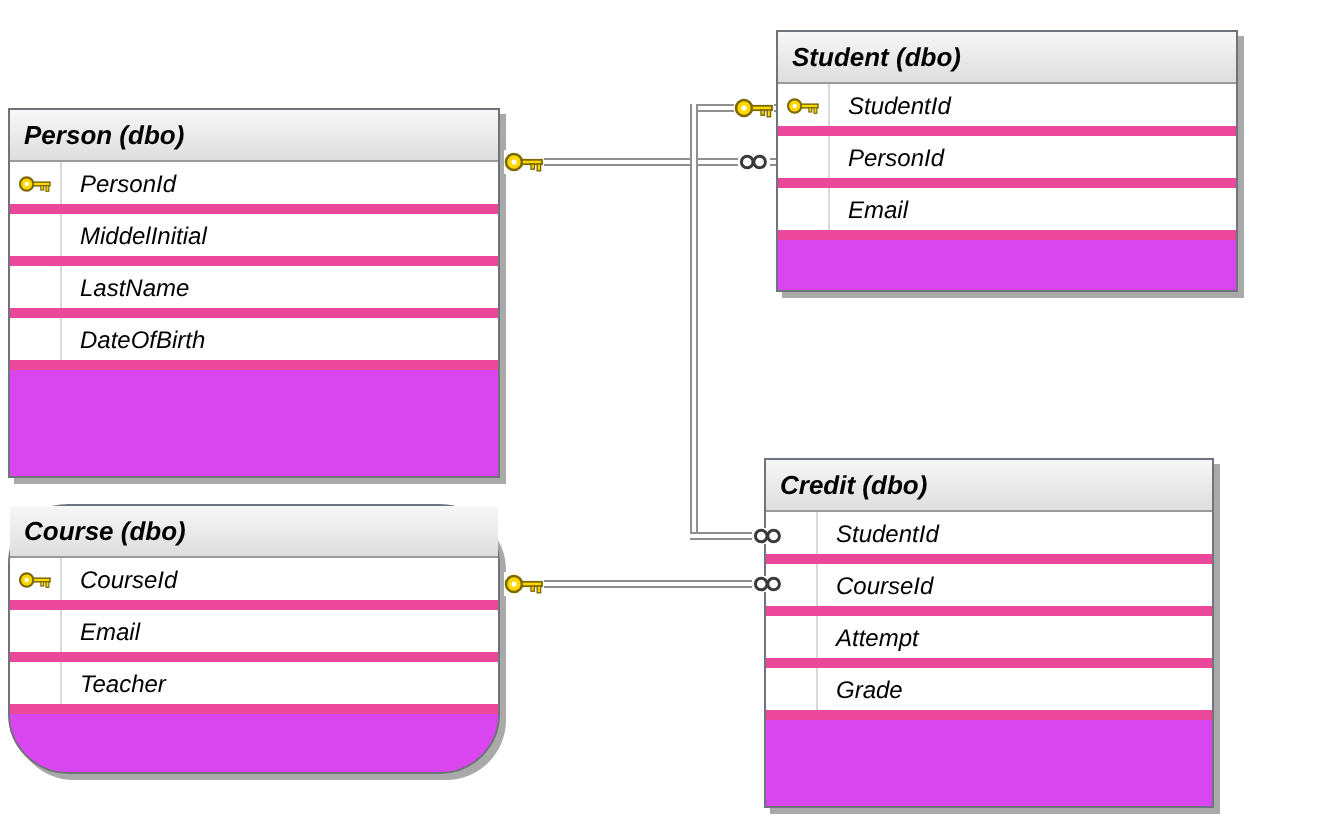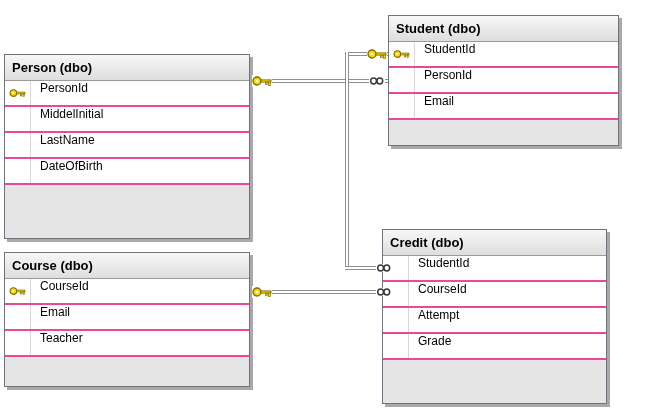--- a/index.html
+++ b/index.html
@@ -12,45 +12,47 @@
     position: relative;
     width: 668px;
     height: 414px;
     background: #ffffff;
     overflow: hidden;
   }
 
   
   .table-window {
     position: absolute;
-    background: #e5e5e5;
+    background: #d946ef;
     border: 1px solid #6f737b;
     box-shadow: 3px 3px 0 0 #a9a9a9;
     z-index: 2;
+    font-style: italic;
   }
   .table-header {
     height: 26px;
     background: linear-gradient(#f7f7f7, #dedede);
     border-bottom: 1px solid #9a9a9a;
     display: flex;
     align-items: center;
     padding-left: 7px;
     cursor: default;
   }
   .table-title {
     font-size: 13px;
     font-weight: bold;
     color: #000000;
     white-space: nowrap;
   }
   .table-body { position: relative; background: #ffffff; }
   .row {
     display: flex;
     height: 26px;
-    border-bottom: 2px solid #ec4899;
+    align-items: center;
+    border-bottom: 5px solid #ec4899;
   }
   .gutter {
     width: 26px;
     flex: 0 0 26px;
     height: 100%;
     border-right: 1px solid #d9d9d9;
     display: flex;
     align-items: center;
     justify-content: center;
   }
@@ -72,21 +74,21 @@
     background: #ffffff;
     display: flex;
     align-items: center;
     justify-content: center;
     line-height: 0;
   }
 
   
   #tbl-person  { left: 4px;   top: 54px;  width: 246px; height: 185px; }
   #tbl-student { left: 388px; top: 15px;  width: 231px; height: 131px; }
-  #tbl-course  { left: 4px;   top: 252px; width: 246px; height: 135px; }
+  #tbl-course  { left: 4px;   top: 252px; width: 246px; height: 135px; border-radius: 30px; }
   #tbl-credit  { left: 382px; top: 229px; width: 225px; height: 175px; }
 </style>
 </head>
 <body>
 
 <div id="canvas">
 
   <div class="pipe h" style="left:250px; top:79px; width:138px;"></div>
 
   <div class="pipe h" style="left:345px; top:52px; width:43px;"></div>

